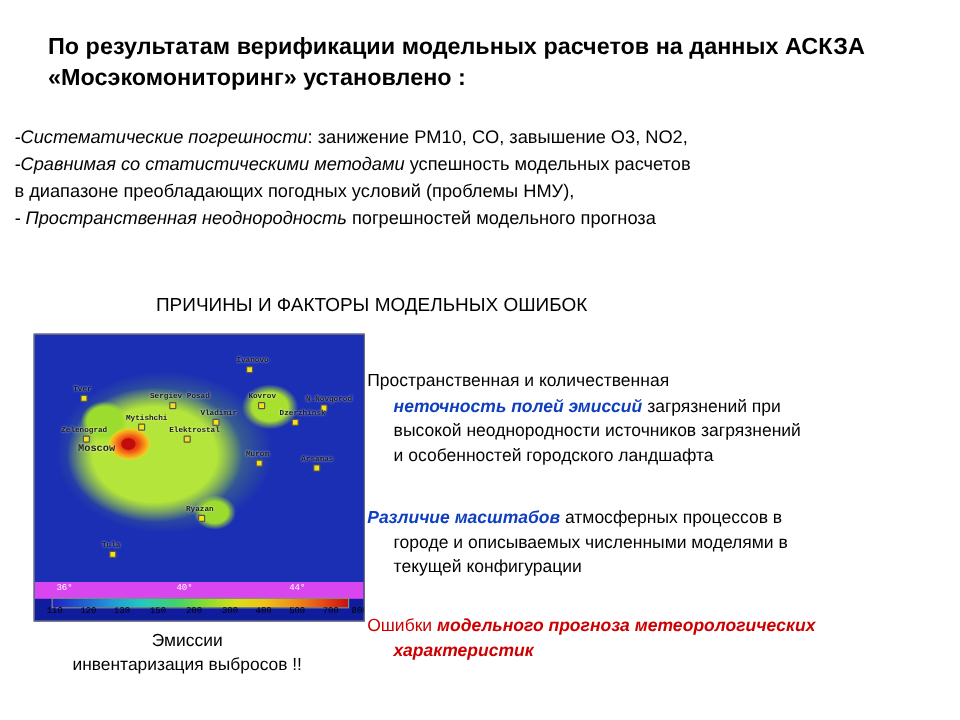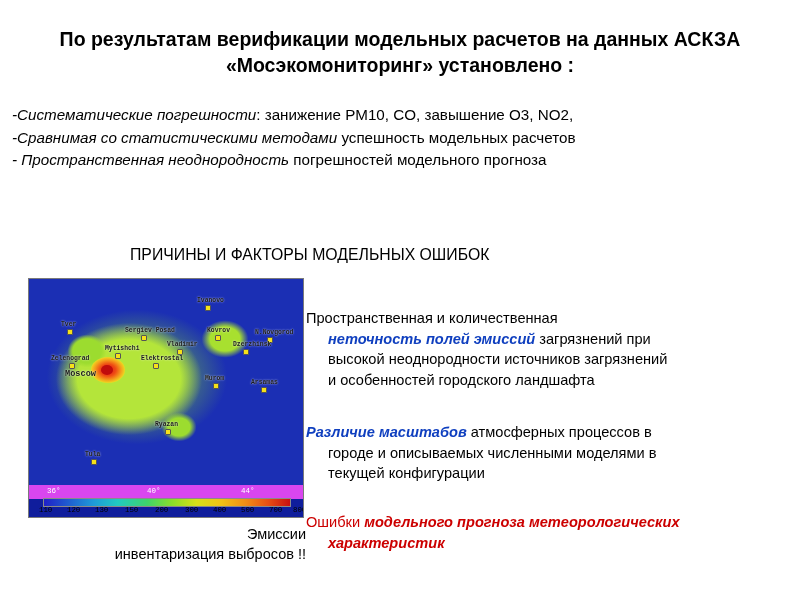--- a/index.html
+++ b/index.html
@@ -20,21 +20,20 @@
     width: 800px;
     height: 600px;
   }
 
   
   .title {
     position: absolute;
     left: 40px;
     top: 26px;
     width: 720px;
-    text-align: center;
     font-size: 19.5px;
     line-height: 26px;
     font-weight: bold;
     color: #000000;
   }
 
   
   .bullets {
     position: absolute;
     left: 12px;
@@ -163,21 +162,21 @@
     position: absolute;
     top: 0;
   }
 
   
   .map-caption {
     position: absolute;
     left: 6px;
     top: 524px;
     width: 300px;
-    text-align: right;
+    text-align: center;
     font-size: 14.5px;
     line-height: 20px;
     color: #000000;
   }
 
   
   .rt {
     position: absolute;
     font-size: 14.6px;
     line-height: 20.5px;
@@ -223,20 +222,21 @@
 </head>
 <body>
 
 <div class="slide">
 
   <div class="title">По результатам верификации модельных расчетов на данных АСКЗА «Мосэкомониторинг» установлено :</div>
 
   <div class="bullets">
     <div class="line"><span class="ital">-Систематические погрешности</span><span>: занижение PM10, CO,  завышение O3, NO2,</span></div>
     <div class="line"><span class="ital">-Сравнимая со статистическими методами</span><span>  успешность модельных расчетов</span></div>
+    <div class="line"><span> в диапазоне преобладающих погодных условий (проблемы НМУ),</span></div>
     <div class="line"><span class="ital">-  Пространственная неоднородность</span><span> погрешностей модельного прогноза</span></div>
   </div>
 
   <div class="section-head">ПРИЧИНЫ И ФАКТОРЫ МОДЕЛЬНЫХ ОШИБОК</div>
 
   <div class="map-figure">
     <div class="map-canvas"></div>
     <div class="map-core"></div>
     <div class="map-core2"></div>
 

